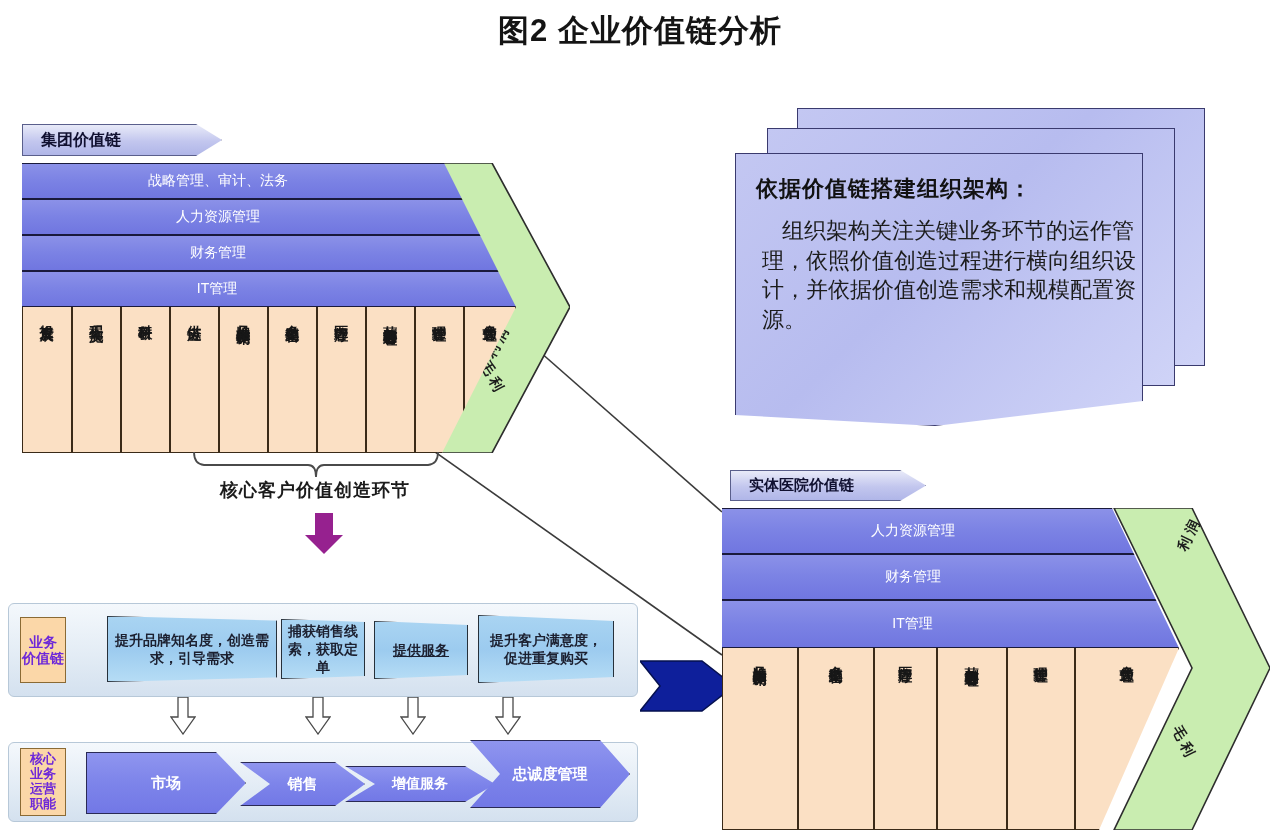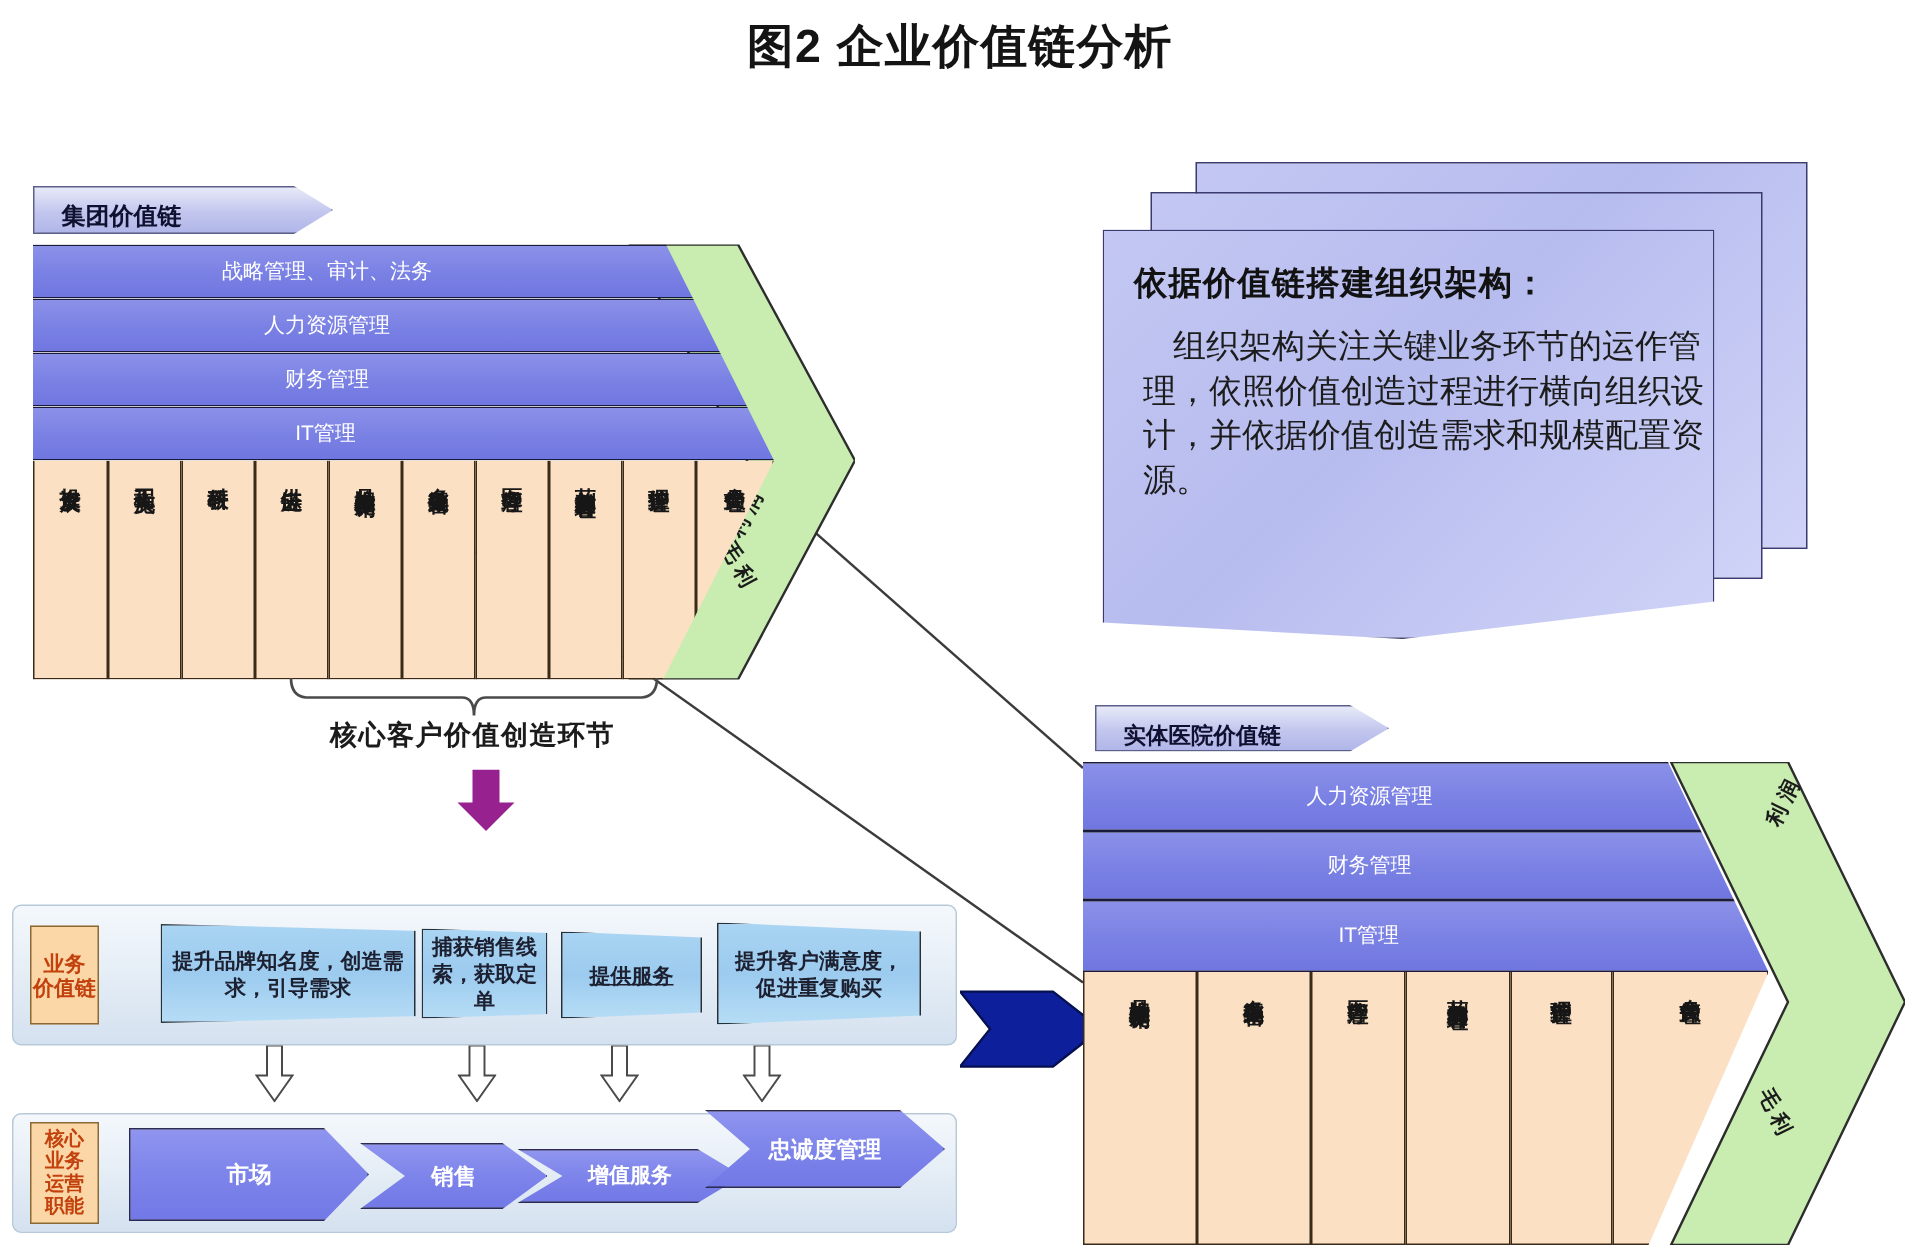--- a/index.html
+++ b/index.html
@@ -14,21 +14,21 @@
   .page-title {
     position: absolute; top: 10px; left: 0; width: 1280px;
     text-align: center;
     font-size: 31px; font-weight: bold; color: #141414;
     letter-spacing: 1px;
   }
 
   
   .tag-chevron {
     position: absolute;
-    display: flex; align-items: flex-end; justify-content: flex-start;
+    display: flex; align-items: center; justify-content: flex-start;
     padding-left: 18px;
     background: linear-gradient(to bottom, #e8eaf8 0%, #c2c6ee 55%, #b0b6e8 100%);
     border: 1px solid #5a5f8c;
     color: #101030;
     font-weight: bold;
     clip-path: polygon(0 0, calc(100% - 26px) 0, 100% 50%, calc(100% - 26px) 100%, 0 100%);
     filter: drop-shadow(2px 3px 2px rgba(90,90,110,.55));
   }
 
   
@@ -101,21 +101,21 @@
   .panel {
     position: absolute;
     background: linear-gradient(to bottom,#f4f8fc 0%, #e3ecf5 55%, #d4e1ef 100%);
     border: 1px solid #b7c8d8;
     border-radius: 6px;
   }
   .side-label {
     position: absolute;
     background: #fbd7a8; border: 1px solid #8a6a34;
     display: flex; align-items: center; justify-content: center; text-align: center;
-    font-size: 14px; font-weight: bold; color: #c2410c; line-height: 1.15;
+    font-size: 14px; font-weight: bold; color: #6d28d9; line-height: 1.15;
   }
   .skew-box {
     position: absolute;
     background: linear-gradient(to bottom,#a9d4f2 0%, #9ccbef 50%, #b5dcf5 100%);
     border: 1px solid #26303a;
     display: flex; align-items: center; justify-content: center; text-align: center;
     font-size: 14px; font-weight: bold; color: #1c2030; line-height: 1.3;
     padding: 2px 6px;
   }
   .down-arrow { position: absolute; width: 26px; height: 38px; }
@@ -266,21 +266,21 @@
 运营
 职能</div>
 
   <div class="chev start" style="left:86px; top:752px; width:160px; height:62px;">市场</div>
 
   <div class="chev mid" style="left:240px; top:752px; width:125px; height:44px;margin-top:10px;">销售</div>
 
 
   <div class="chev mid" style="left:345px; top:766px; width:150px; height:36px; font-size:14px;">增值服务</div>
 
-  <div class="chev mid" style="left:470px; top:740px; width:160px; height:52px;">忠诚度管理</div>
+  <div class="chev mid" style="left:470px; top:740px; width:160px; height:68px;">忠诚度管理</div>
 
   <svg class="blue-big-arrow" viewBox="0 0 95 62">
     <polygon points="0,6 62,6 94,31 62,56 0,56 20,31" fill="#0e1f9b" stroke="#05104f" stroke-width="1.5"></polygon>
   </svg>
 
   <div class="tag-chevron" style="left:730px; top:470px; width:196px; height:31px; font-size:15px;">
     <span>实体医院价值链</span>
   </div>
 
   <div id="right-chain">

